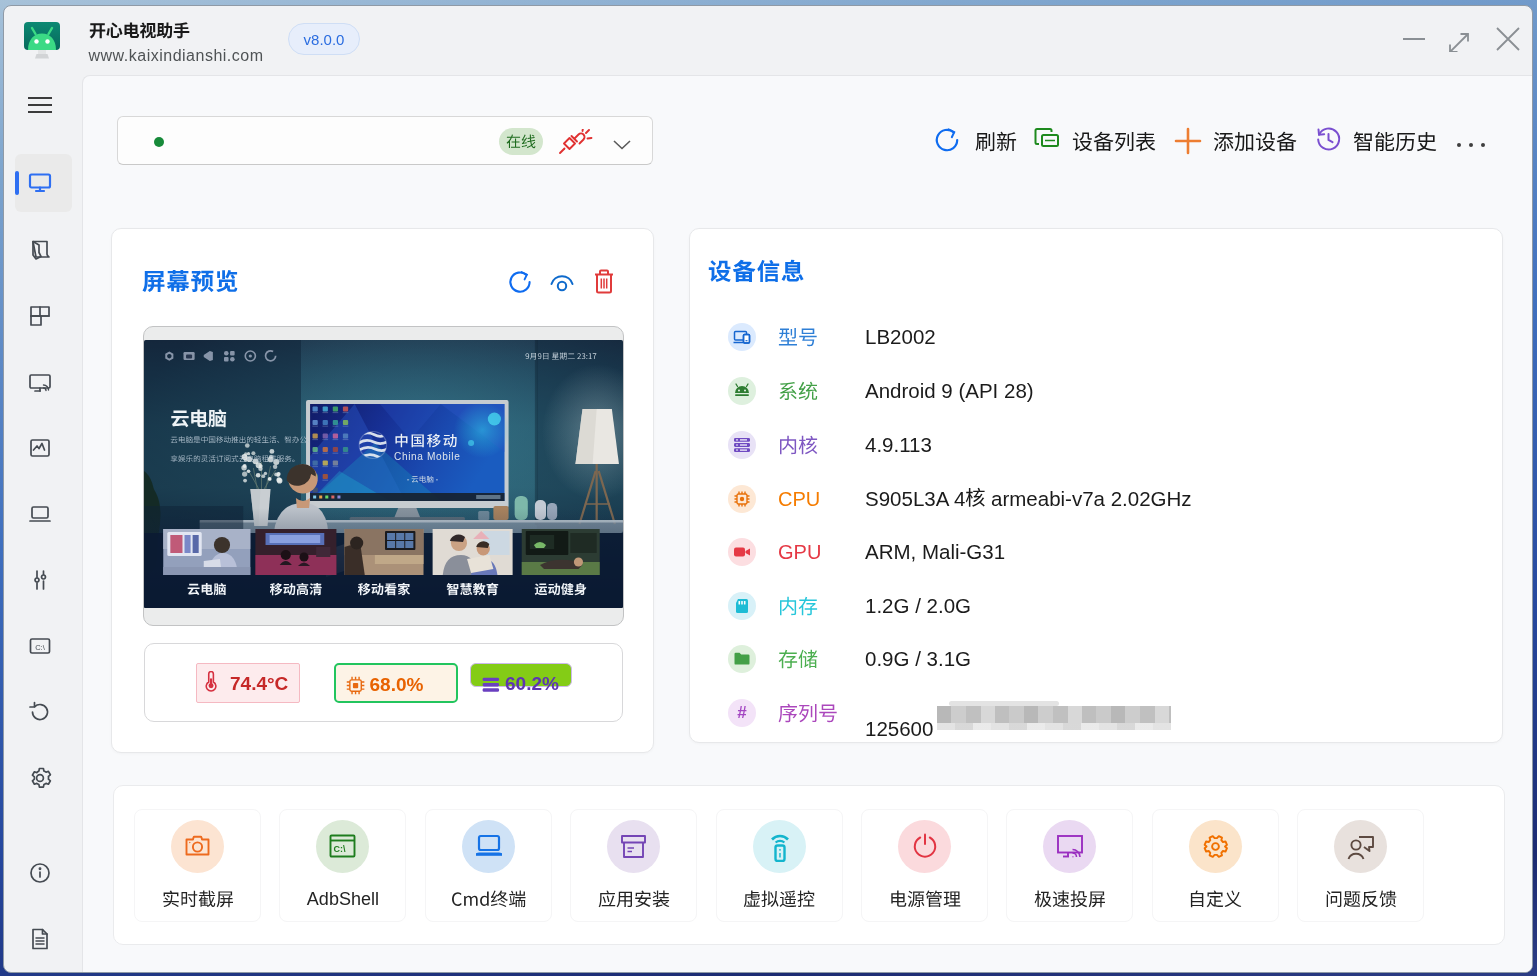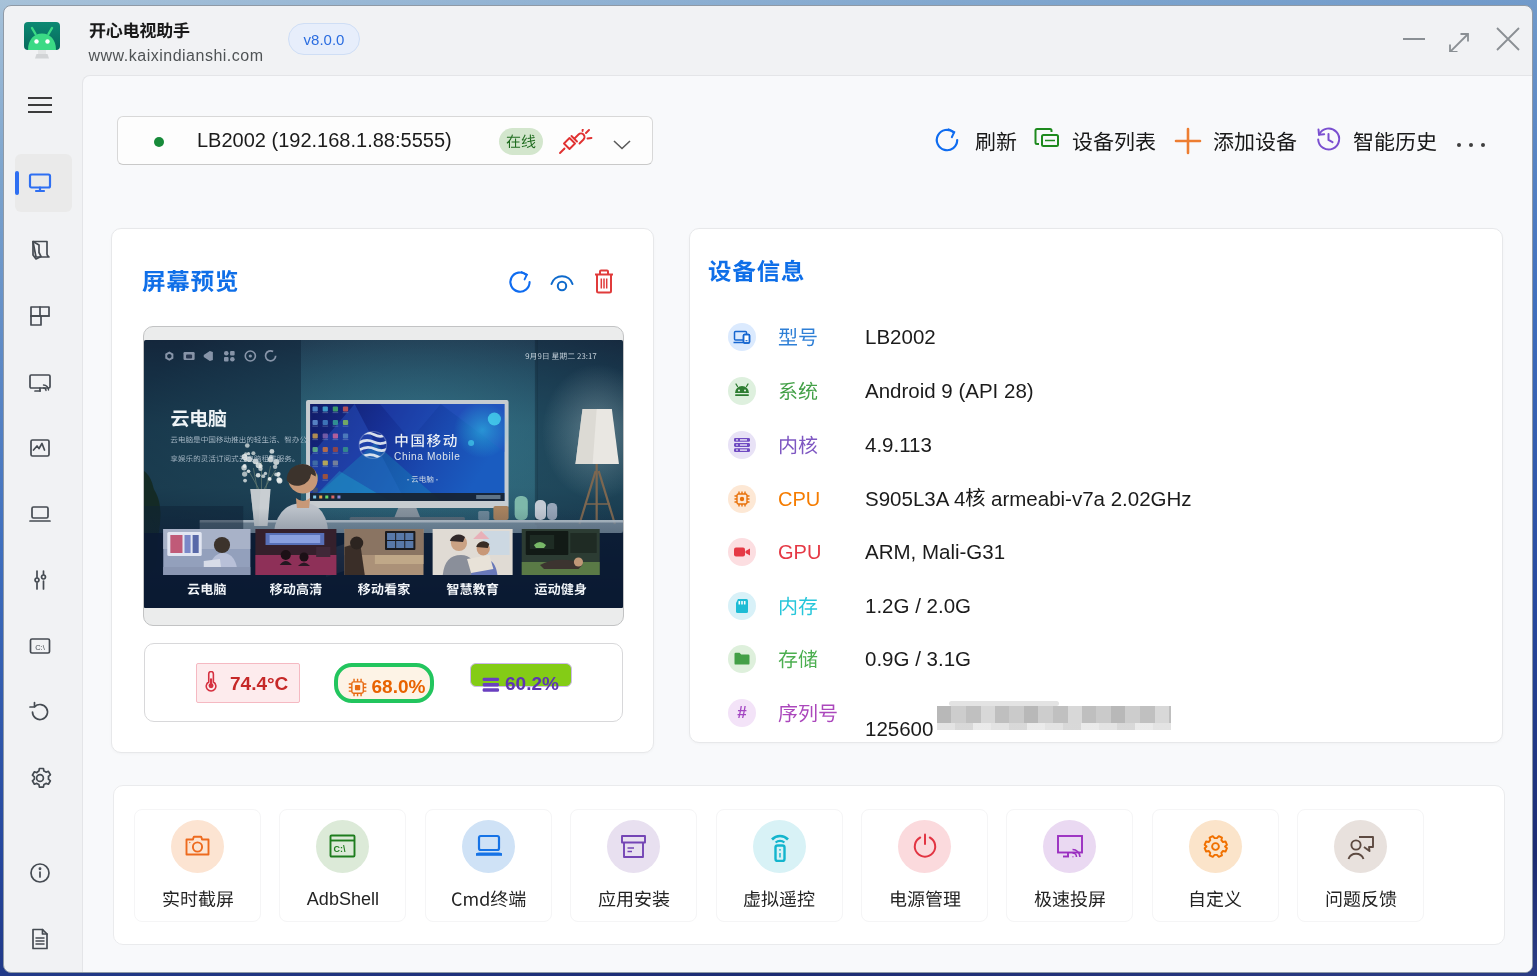--- a/index.html
+++ b/index.html
@@ -129,21 +129,20 @@
     <svg style="position:absolute;left:24px;top:921px" width="24" height="24" viewBox="0 0 24 24" xmlns="http://www.w3.org/2000/svg">
       <g stroke="#454b52" stroke-width="1.7" fill="none" stroke-linejoin="round" stroke-linecap="round">
         <path d="M5 2.5 H14.5 L19 7 V21.5 H5 Z"></path>
         <path d="M14.5 2.5 V7 H19"></path>
         <path d="M8 11 H16 M8 14 H16 M8 17 H16" stroke-width="1.5"></path>
       </g>
     </svg>
     <div class="content"></div>
     <div style="position:absolute;left:113px;top:110px;width:536px;height:49px;background:#fdfdfd;border:1px solid #d8d8d8;border-bottom-color:#c9c9c9;border-radius:6px"></div>
     <div style="position:absolute;left:150px;top:130.5px;width:10px;height:10px;border-radius:50%;background:#178a3a"></div>
-    <div style="position:absolute;left:193px;top:122px;font-size:20px;color:#1b1b1b;font-weight:400;white-space:nowrap;line-height:1.2;">LB2002 (192.168.1.88:5555)</div>
     <div style="position:absolute;left:495px;top:122px;width:44px;height:27px;background:#d3e6cd;border-radius:13.5px"></div>
     <div style="position:absolute;left:502px;top:127.0px;">
       <svg width="30" height="19" viewBox="0 0 30 19" xmlns="http://www.w3.org/2000/svg" style="display:block;overflow:visible">
         <path transform="translate(0,14.0)" d="M0.9 -10.3H14.1V-9.2H0.9ZM5.6 -5.5H13.5V-4.5H5.6ZM5.0 -0.2H14.1V0.8H5.0ZM9.0 -8.4H10.1V0.4H9.0ZM5.9 -12.6 7.0 -12.3Q6.5 -10.6 5.7 -8.9Q4.9 -7.2 3.8 -5.8Q2.7 -4.3 1.2 -3.3Q1.1 -3.4 1.0 -3.6Q0.9 -3.8 0.8 -4.0Q0.7 -4.2 0.6 -4.3Q1.6 -5.0 2.4 -5.9Q3.3 -6.9 3.9 -8.0Q4.6 -9.1 5.1 -10.3Q5.6 -11.4 5.9 -12.6ZM2.9 -6.4H4.0V1.1H2.9Z M16.2 -2.7Q16.1 -2.8 16.1 -3.0Q16.0 -3.2 16.0 -3.4Q15.9 -3.6 15.8 -3.8Q16.1 -3.8 16.3 -4.1Q16.6 -4.3 16.9 -4.8Q17.1 -5.0 17.5 -5.4Q17.9 -5.9 18.3 -6.5Q18.8 -7.2 19.2 -7.9Q19.7 -8.7 20.1 -9.5L21.0 -8.9Q20.1 -7.4 19.1 -5.9Q18.0 -4.4 16.9 -3.3V-3.3Q16.9 -3.3 16.8 -3.2Q16.7 -3.2 16.6 -3.1Q16.4 -3.0 16.3 -2.9Q16.2 -2.8 16.2 -2.7ZM16.2 -2.7 16.1 -3.6 16.7 -4.0 20.8 -4.8Q20.7 -4.5 20.7 -4.3Q20.7 -4.0 20.8 -3.8Q19.3 -3.5 18.5 -3.4Q17.6 -3.2 17.2 -3.1Q16.7 -2.9 16.5 -2.9Q16.3 -2.8 16.2 -2.7ZM16.1 -6.3Q16.1 -6.5 16.0 -6.7Q15.9 -6.8 15.8 -7.1Q15.8 -7.3 15.7 -7.4Q15.9 -7.5 16.1 -7.7Q16.3 -8.0 16.6 -8.3Q16.7 -8.5 16.9 -8.9Q17.2 -9.4 17.5 -10.0Q17.8 -10.5 18.1 -11.2Q18.4 -11.9 18.6 -12.6L19.6 -12.1Q19.3 -11.1 18.8 -10.2Q18.3 -9.3 17.8 -8.5Q17.3 -7.6 16.8 -7.0V-6.9Q16.8 -6.9 16.7 -6.9Q16.6 -6.8 16.4 -6.7Q16.3 -6.6 16.2 -6.5Q16.1 -6.4 16.1 -6.3ZM16.1 -6.3 16.1 -7.2 16.6 -7.5 19.4 -7.8Q19.3 -7.6 19.3 -7.3Q19.3 -7.1 19.3 -6.9Q18.4 -6.8 17.8 -6.7Q17.2 -6.6 16.8 -6.5Q16.5 -6.5 16.3 -6.4Q16.2 -6.4 16.1 -6.3ZM15.8 -0.8Q16.4 -1.0 17.2 -1.2Q18.1 -1.4 19.0 -1.6Q19.9 -1.9 20.8 -2.2L21.0 -1.2Q19.7 -0.8 18.4 -0.4Q17.1 -0.1 16.0 0.3ZM21.5 -9.0 28.5 -10.0 28.7 -9.1 21.7 -8.0ZM21.2 -5.8 29.0 -7.2 29.1 -6.2 21.4 -4.8ZM23.8 -12.6H24.9Q24.9 -10.9 25.0 -9.2Q25.0 -7.6 25.2 -6.2Q25.4 -4.8 25.7 -3.6Q25.9 -2.5 26.3 -1.7Q26.6 -0.8 27.0 -0.4Q27.5 0.1 28.0 0.1Q28.2 0.1 28.3 -0.1Q28.4 -0.2 28.5 -0.6Q28.6 -1.0 28.6 -1.6Q28.8 -1.4 29.0 -1.3Q29.3 -1.1 29.4 -1.0Q29.3 -0.2 29.2 0.3Q29.0 0.8 28.7 1.0Q28.4 1.2 27.9 1.2Q27.1 1.2 26.5 0.6Q25.9 0.1 25.5 -0.8Q25.0 -1.7 24.7 -3.0Q24.4 -4.3 24.2 -5.8Q24.0 -7.3 23.9 -9.1Q23.8 -10.8 23.8 -12.6ZM25.6 -11.7 26.2 -12.3Q26.6 -12.2 27.0 -11.9Q27.4 -11.7 27.8 -11.5Q28.2 -11.2 28.4 -11.0L27.7 -10.3Q27.4 -10.7 26.7 -11.0Q26.1 -11.4 25.6 -11.7ZM28.3 -5.2 29.2 -4.8Q28.4 -3.5 27.2 -2.4Q26.0 -1.3 24.5 -0.5Q23.1 0.4 21.4 0.9Q21.3 0.7 21.1 0.5Q20.9 0.2 20.7 0.0Q22.3 -0.5 23.8 -1.3Q25.2 -2.0 26.4 -3.0Q27.5 -4.0 28.3 -5.2Z" fill="#1e6b1e"></path>
       </svg>
     </div>
     <svg style="position:absolute;left:553px;top:123px" width="36" height="27" viewBox="0 0 36 27" xmlns="http://www.w3.org/2000/svg">
 <g stroke="#e03131" stroke-width="1.9" fill="none" stroke-linecap="round" stroke-linejoin="round">
 <path d="M3 24 L7.5 19.5"></path>
 <path d="M7 14.5 L12.5 9 L18 14.5 L12.5 20 Z"></path>
@@ -515,21 +514,21 @@
     <div style="position:absolute;left:192px;top:657px;width:104px;height:40px;background:#fdebed;border:1px solid #f5b9c2;border-radius:2px">
       <svg style="position:absolute;left:8px;top:7px" width="17" height="26" viewBox="0 0 17 26" xmlns="http://www.w3.org/2000/svg">
         <g transform="scale(0.83)">
           <path d="M4.5 13.2 V3.5 a2.8 2.8 0 0 1 5.6 0 V13.2 a5.8 5.8 0 1 1-5.6 0 Z" fill="none" stroke="#d63040" stroke-width="1.9"></path>
 <circle cx="7.3" cy="17.8" r="3" fill="#d63040"></circle>
           <rect x="6" y="9" width="2.6" height="9" fill="#d63040"></rect>
         </g>
       </svg>
       <div style="position:absolute;left:33px;top:9px;font-size:19px;color:#c62828;font-weight:700;white-space:nowrap;line-height:1.2;">74.4°C</div>
     </div>
-    <div style="position:absolute;left:329.5px;top:657px;width:100px;height:40px;background:#fdf3e6;border:4px solid #22c55e;border-radius:18px">
+    <div style="position:absolute;left:329.5px;top:657px;width:124px;height:40px;background:#fdf3e6;border:2px solid #22c55e;border-radius:5px">
       <svg style="position:absolute;left:9px;top:10px" width="21" height="21" viewBox="0 0 21 21" xmlns="http://www.w3.org/2000/svg">
         <g stroke="#e86a11" fill="none" stroke-width="1.6" transform="scale(0.88)">
 <rect x="5.5" y="5.5" width="13" height="13" rx="2"></rect>
           <rect x="9" y="9" width="6" height="6" rx="1" fill="#e86a11" stroke="none"></rect>
 <path d="M8 5.5 V2 M12 5.5 V2 M16 5.5 V2 M8 18.5 V22 M12 18.5 V22 M16 18.5 V22 M5.5 8 H2 M5.5 12 H2 M5.5 16 H2 M18.5 8 H22 M18.5 12 H22 M18.5 16 H22"></path>
         </g>
       </svg>
       <div style="position:absolute;left:34px;top:9px;font-size:19px;color:#e86200;font-weight:700;white-space:nowrap;line-height:1.2;">68.0%</div>
     </div>
     <div style="position:absolute;left:466px;top:657px;width:102px;height:24px;background:#84cc16;border:1px solid #ccb9ec;border-radius:6px">

